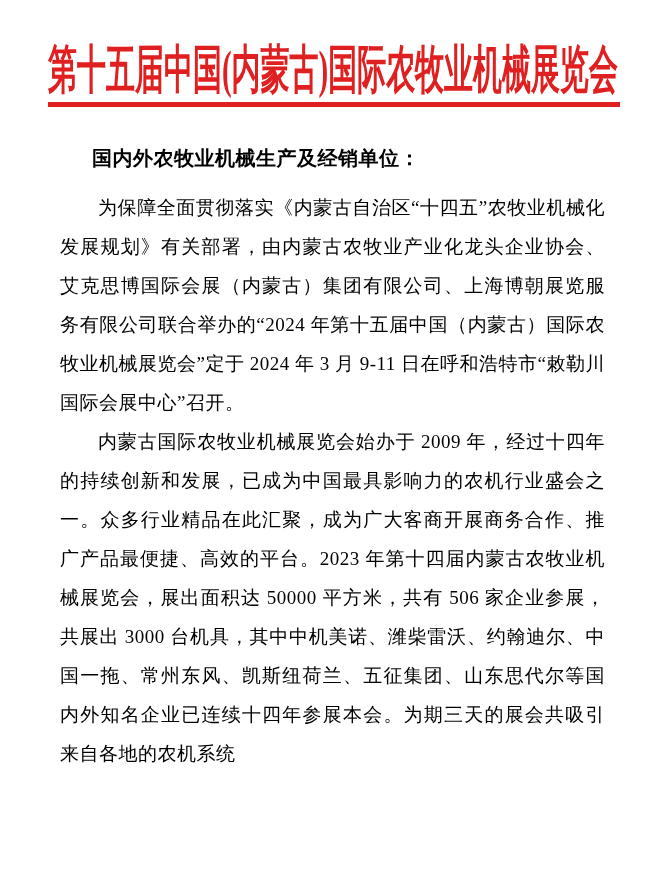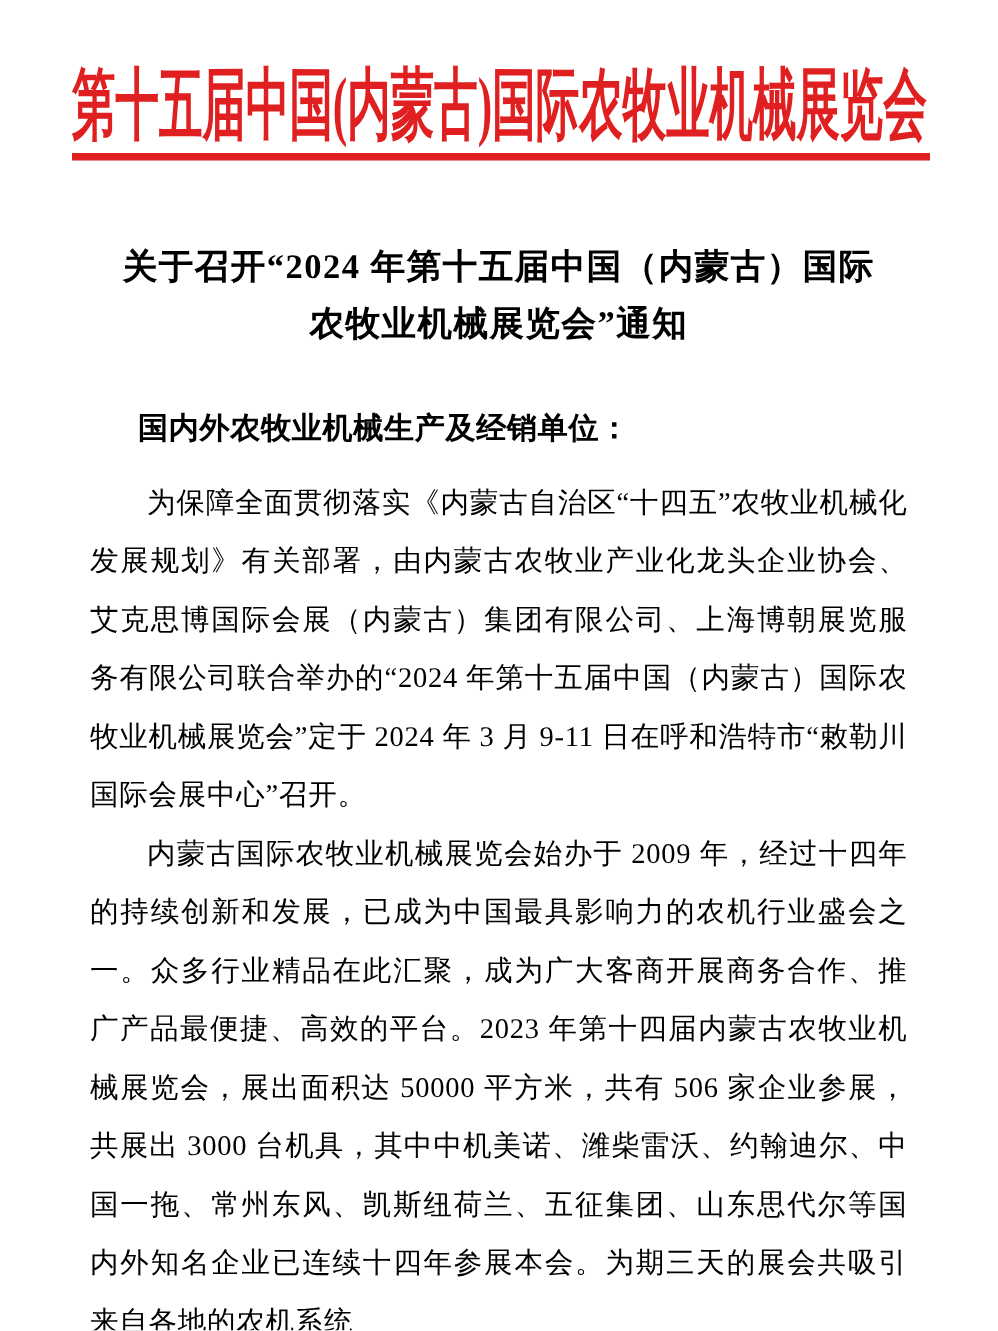--- a/index.html
+++ b/index.html
@@ -76,24 +76,20 @@
 <div class="page">
 
   <div class="letterhead">
     <svg width="573" height="64" viewBox="0 0 573 64">
       <text x="0" y="52" font-size="52" font-weight="bold" textLength="570" lengthAdjust="spacingAndGlyphs" fill="#e02020">第十五届中国(内蒙古)国际农牧业机械展览会</text>
     </svg>
   </div>
 
   <div class="letterhead-rule"></div>
 
-  <h1 class="doc-title">
-    <span class="title-line">关于召开“2024 年第十五届中国（内蒙古）国际</span>
-    <span class="title-line">农牧业机械展览会”通知</span>
-  </h1>
 
   <div class="salutation">国内外农牧业机械生产及经销单位：</div>
 
   <div class="body-text">
     <p class="first">为保障全面贯彻落实《内蒙古自治区“十四五”农牧业机械化发展规划》有关部署，由内蒙古农牧业产业化龙头企业协会、艾克思博国际会展（内蒙古）集团有限公司、上海博朝展览服务有限公司联合举办的“2024 年第十五届中国（内蒙古）国际农牧业机械展览会”定于 2024 年 3 月 9-11 日在呼和浩特市“敕勒川国际会展中心”召开。</p>
     <p>内蒙古国际农牧业机械展览会始办于 2009 年，经过十四年的持续创新和发展，已成为中国最具影响力的农机行业盛会之一。众多行业精品在此汇聚，成为广大客商开展商务合作、推广产品最便捷、高效的平台。2023 年第十四届内蒙古农牧业机械展览会，展出面积达 50000 平方米，共有 506 家企业参展，共展出 3000 台机具，其中中机美诺、潍柴雷沃、约翰迪尔、中国一拖、常州东风、凯斯纽荷兰、五征集团、山东思代尔等国内外知名企业已连续十四年参展本会。为期三天的展会共吸引来自各地的农机系统</p>
   </div>
 
 </div>
 

